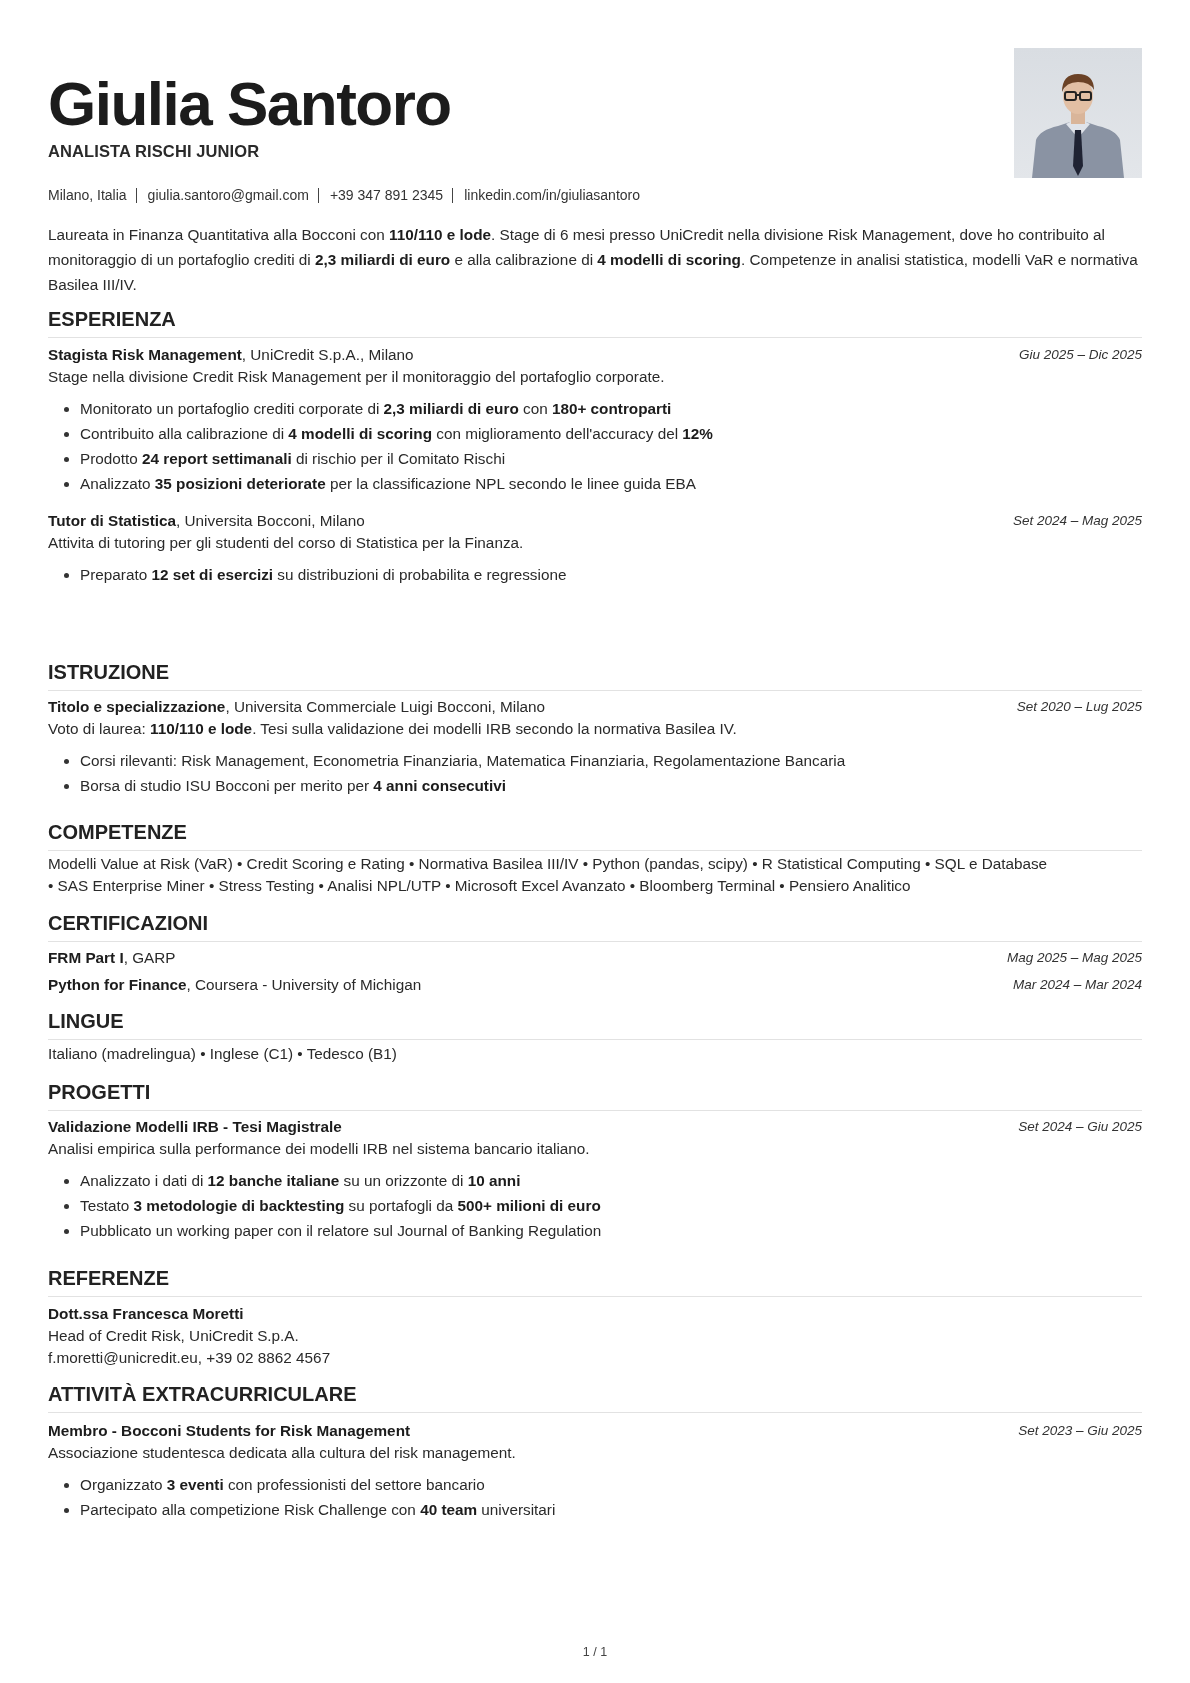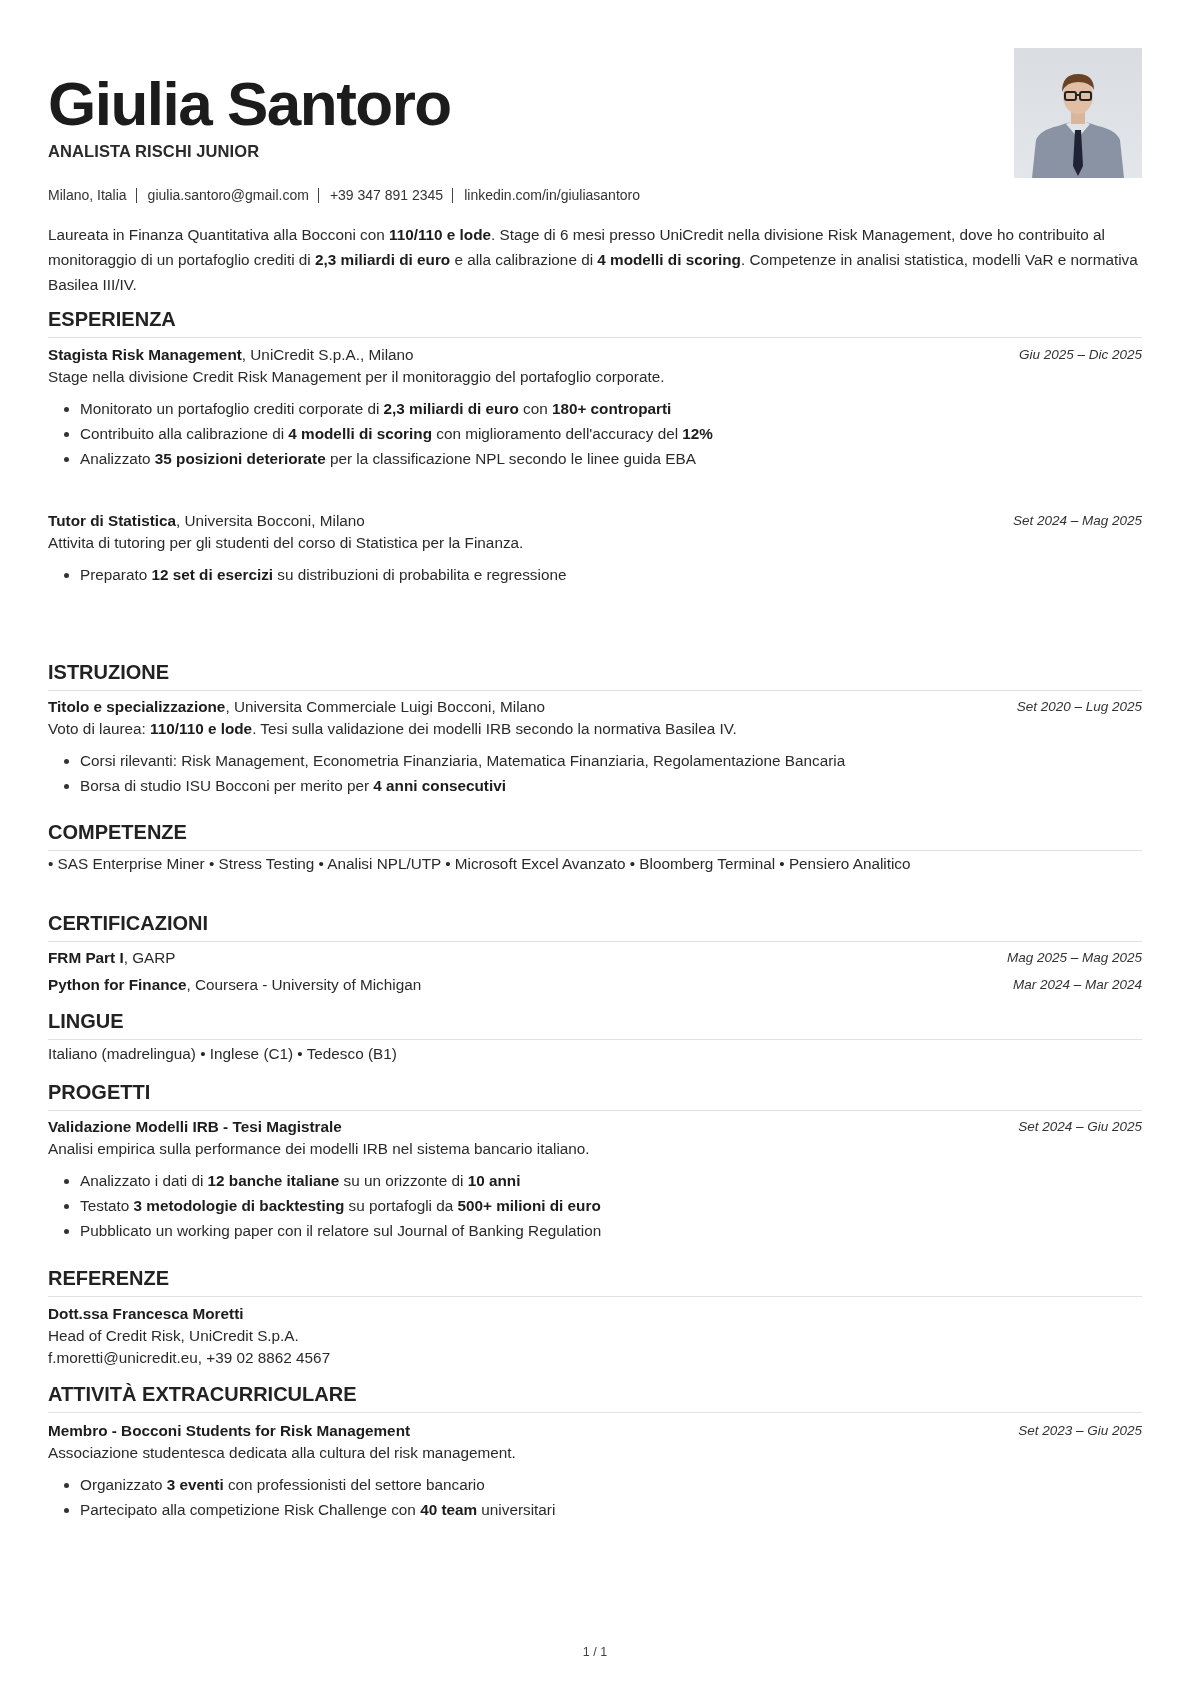--- a/index.html
+++ b/index.html
@@ -101,20 +101,21 @@
   <div class="section-title" style="top:308px">ESPERIENZA</div>
 
   <div class="row" style="top:344px">
     <b>Stagista Risk Management</b><span>, UniCredit S.p.A., Milano</span>
     <span class="date">Giu 2025 – Dic 2025</span>
   </div>
   <div class="line" style="top:366px">Stage nella divisione Credit Risk Management per il monitoraggio del portafoglio corporate.</div>
   <ul class="bullets" style="top:396px">
     <li><span>Monitorato un portafoglio crediti corporate di </span><b>2,3 miliardi di euro</b><span> con </span><b>180+ controparti</b></li>
     <li><span>Contribuito alla calibrazione di </span><b>4 modelli di scoring</b><span> con miglioramento dell'accuracy del </span><b>12%</b></li>
+    <li><span>Prodotto </span><b>24 report settimanali</b><span> di rischio per il Comitato Rischi</span></li>
     <li><span>Analizzato </span><b>35 posizioni deteriorate</b><span> per la classificazione NPL secondo le linee guida EBA</span></li>
   </ul>
 
   <div class="row" style="top:510px">
     <b>Tutor di Statistica</b><span>, Universita Bocconi, Milano</span>
     <span class="date">Set 2024 – Mag 2025</span>
   </div>
   <div class="line" style="top:532px">Attivita di tutoring per gli studenti del corso di Statistica per la Finanza.</div>
   <ul class="bullets" style="top:562px">
     <li><span>Preparato </span><b>12 set di esercizi</b><span> su distribuzioni di probabilita e regressione</span></li>
@@ -126,20 +127,21 @@
     <span class="date">Set 2020 – Lug 2025</span>
   </div>
   <div class="line" style="top:718px"><span>Voto di laurea: </span><b>110/110 e lode</b><span>. Tesi sulla validazione dei modelli IRB secondo la normativa Basilea IV.</span></div>
   <ul class="bullets" style="top:748px">
     <li><span>Corsi rilevanti: Risk Management, Econometria Finanziaria, Matematica Finanziaria, Regolamentazione Bancaria</span></li>
     <li><span>Borsa di studio ISU Bocconi per merito per </span><b>4 anni consecutivi</b></li>
   </ul>
 
   <div class="section-title" style="top:821px">COMPETENZE</div>
   <div class="skills" style="top:853px">
+    <div>Modelli Value at Risk (VaR) • Credit Scoring e Rating • Normativa Basilea III/IV • Python (pandas, scipy) • R Statistical Computing • SQL e Database</div>
     <div>• SAS Enterprise Miner • Stress Testing • Analisi NPL/UTP • Microsoft Excel Avanzato • Bloomberg Terminal • Pensiero Analitico</div>
   </div>
 
   <div class="section-title" style="top:912px">CERTIFICAZIONI</div>
   <div class="row" style="top:947px">
     <b>FRM Part I</b><span>, GARP</span>
     <span class="date">Mag 2025 – Mag 2025</span>
   </div>
   <div class="row" style="top:974px">
     <b>Python for Finance</b><span>, Coursera - University of Michigan</span>

